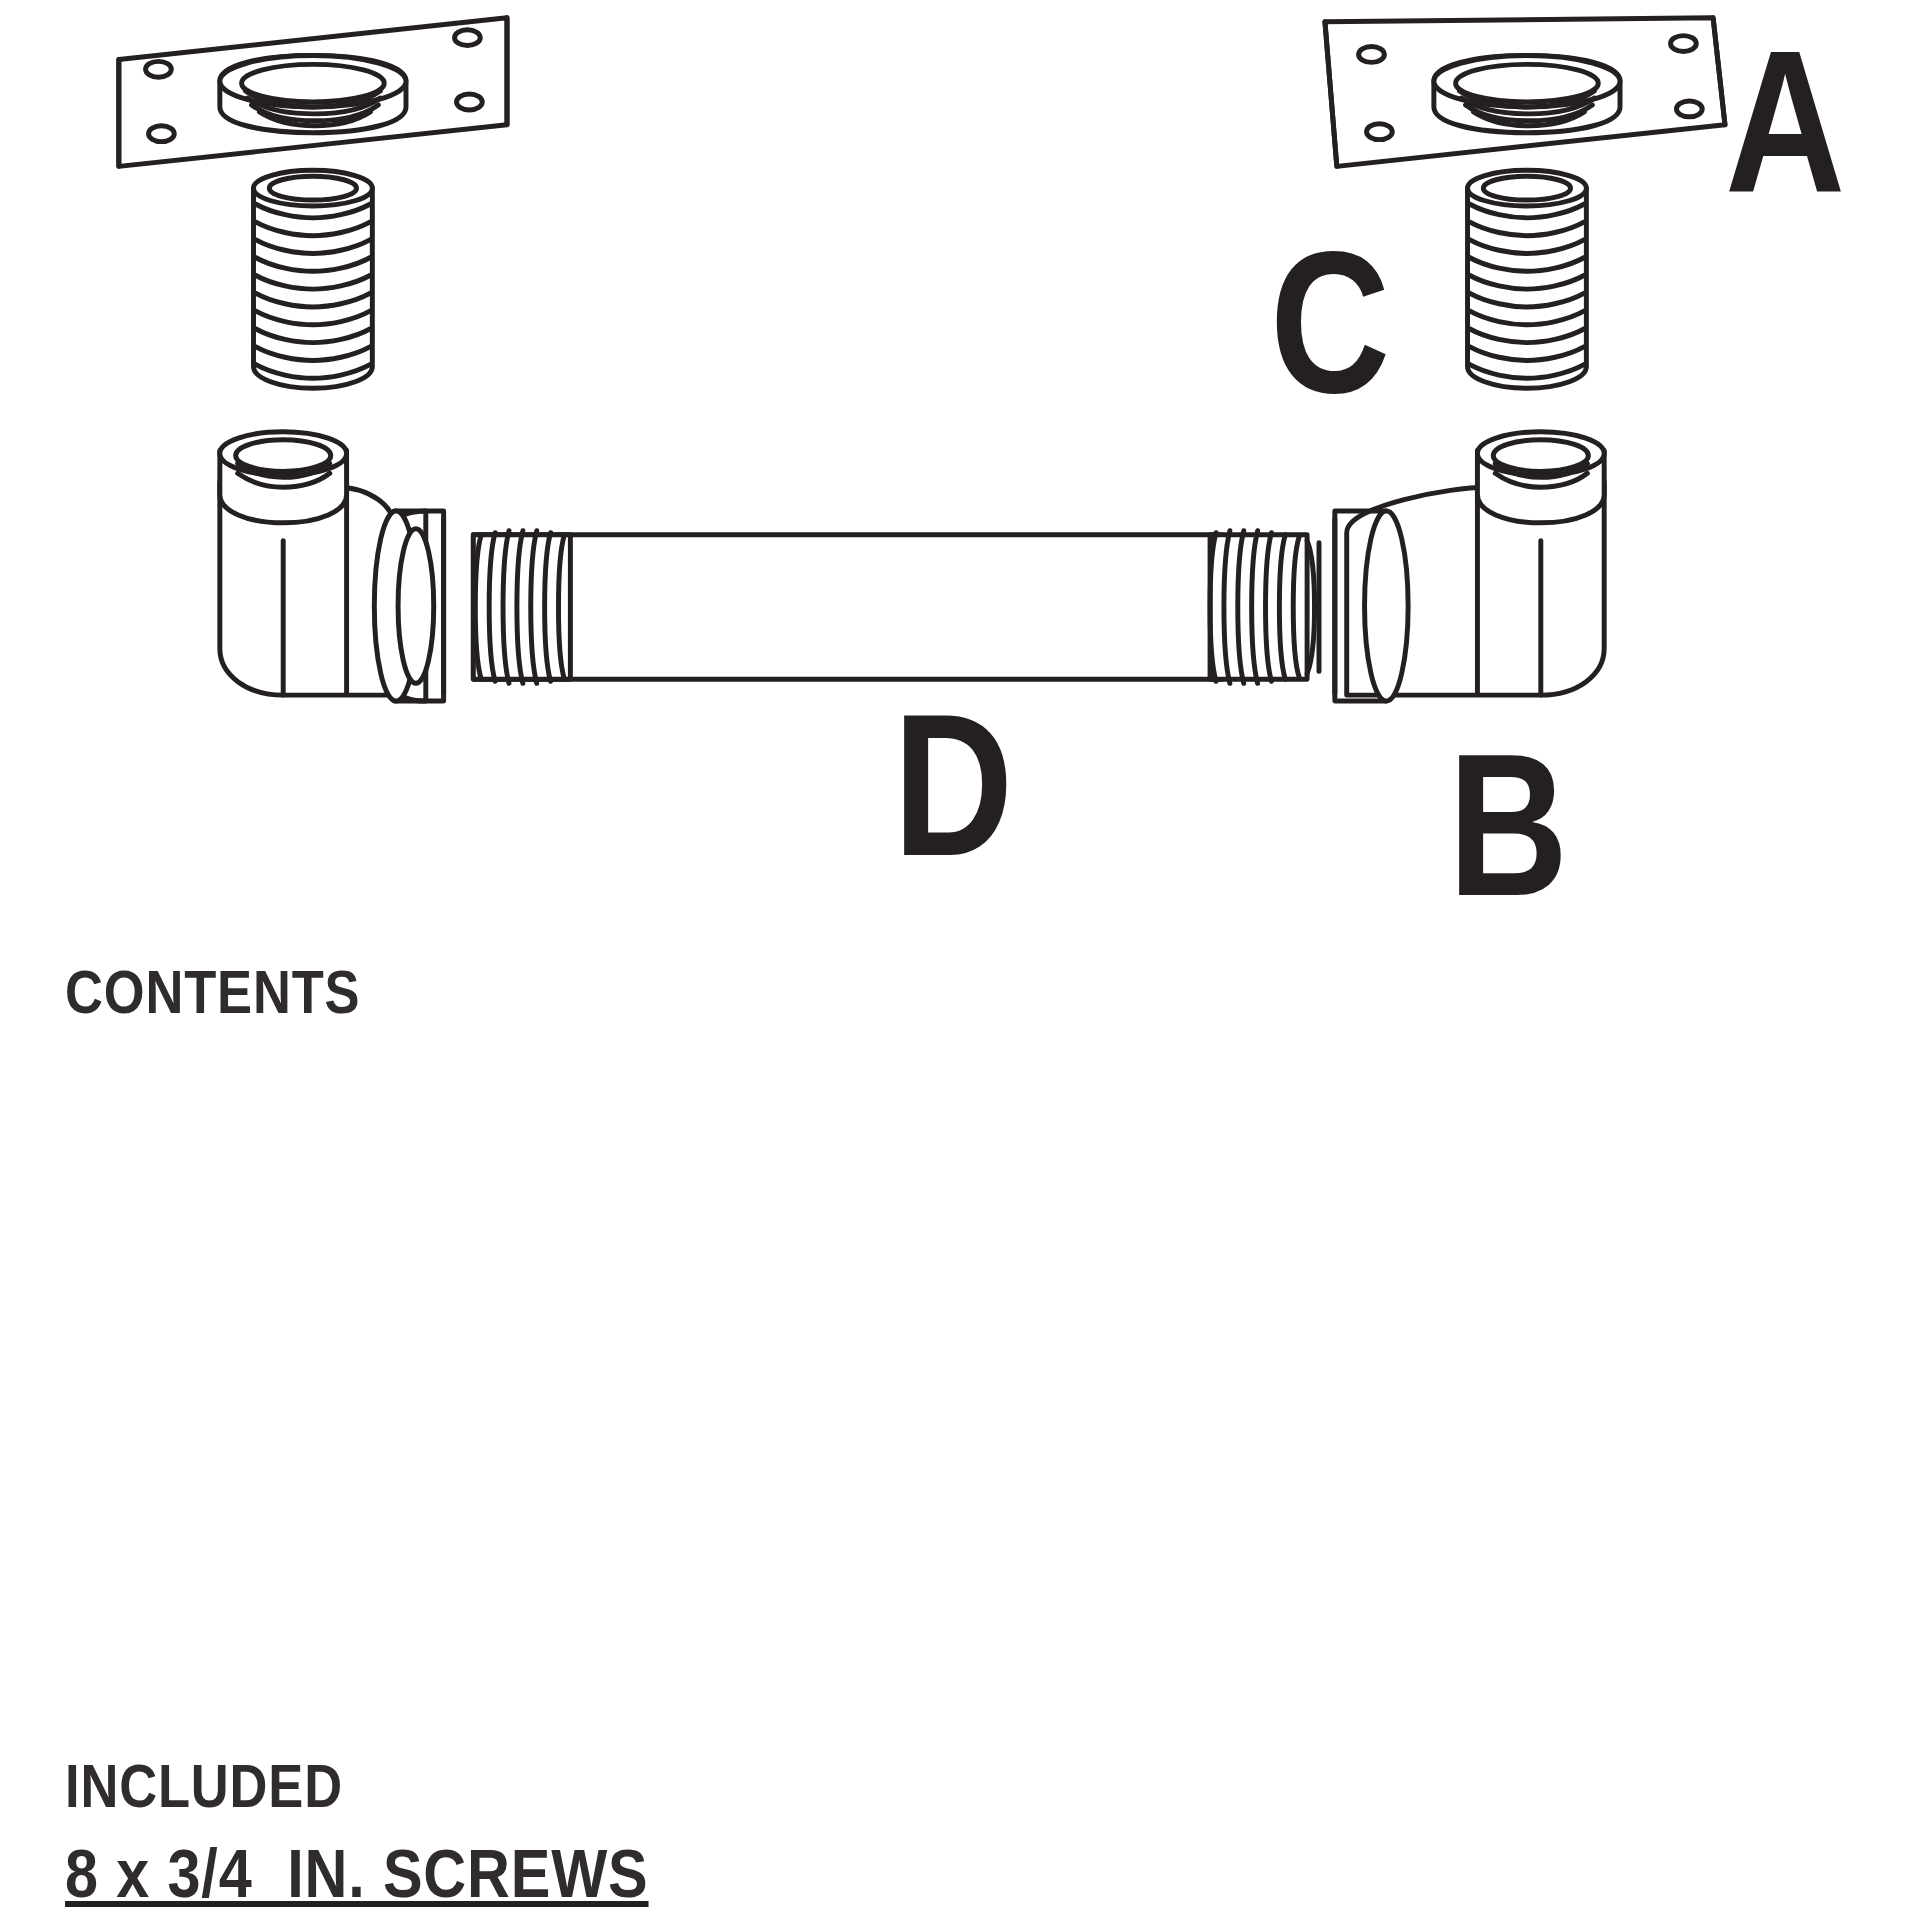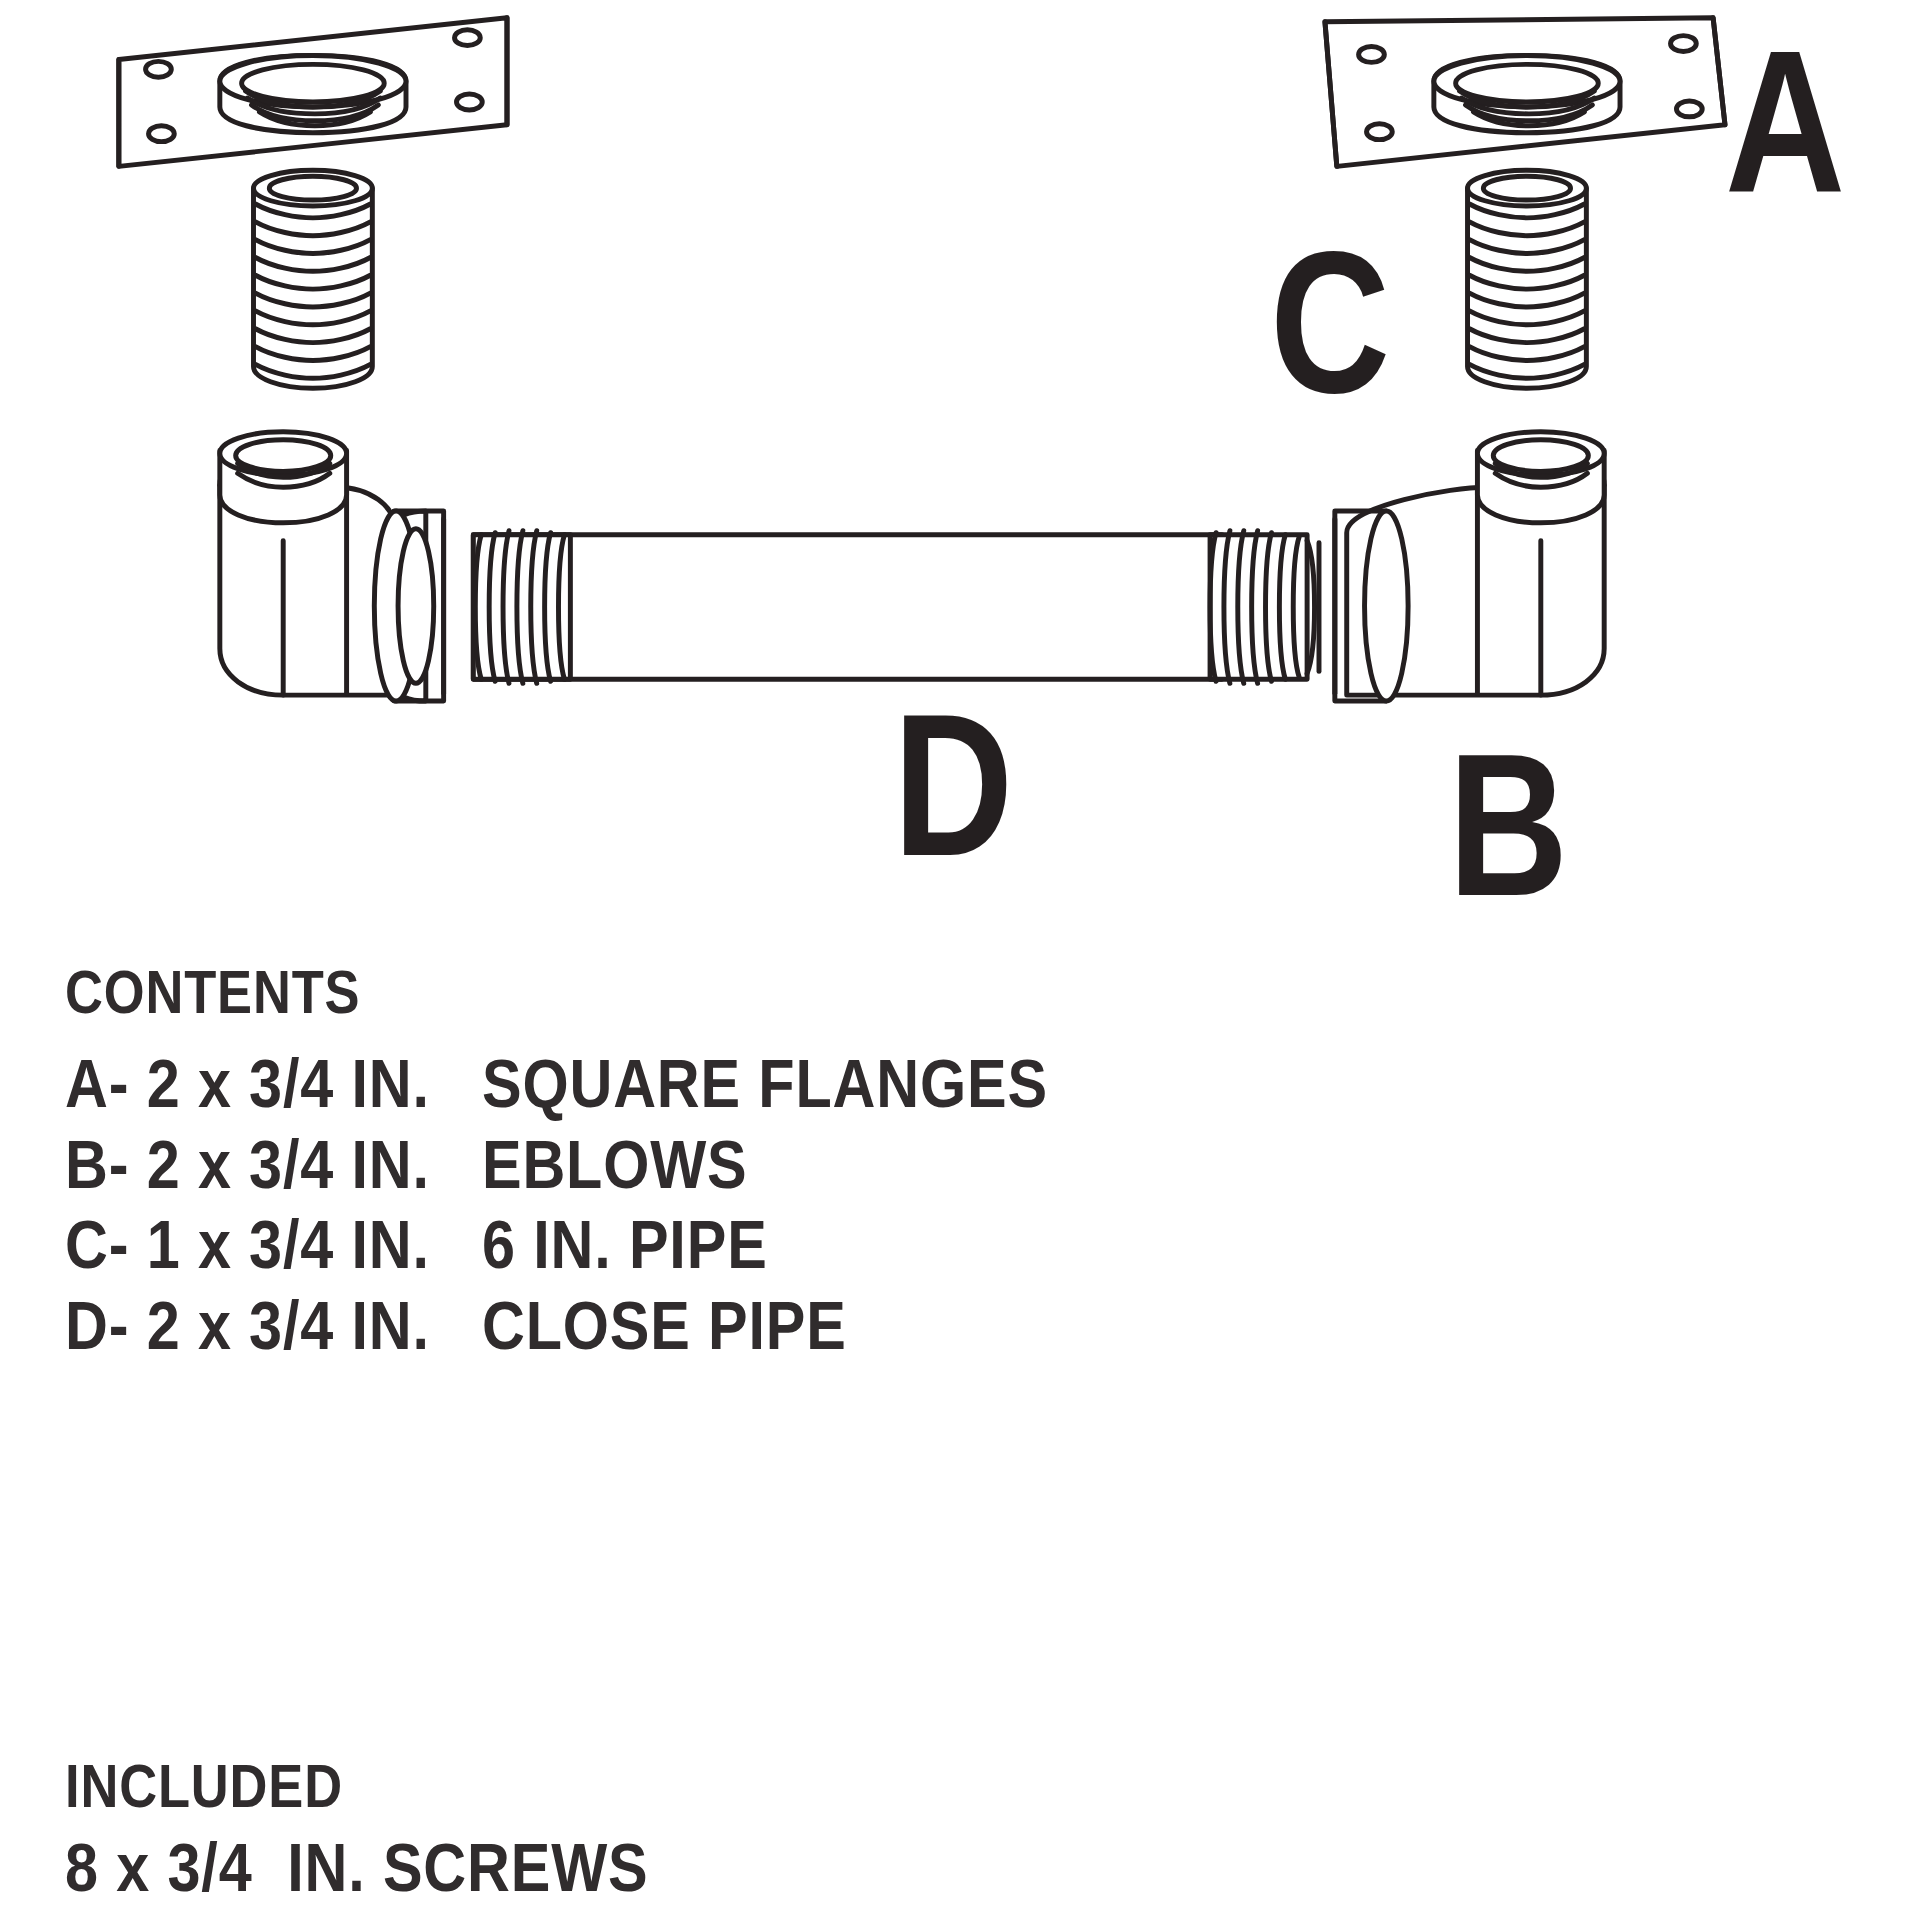--- a/index.html
+++ b/index.html
@@ -60,21 +60,21 @@
     line-height: 1.17;
     letter-spacing: 1px;
     color: #302c2d;
     transform: scaleX(0.86);
     transform-origin: left top;
     white-space: pre;
   }
   #contents-block { top: 960px; }
   #contents-list { margin-top: 20px; }
   #included-block { top: 1754px; }
-  #included-list { margin-top: 10px; }
+  #included-list { margin-top: 16px; text-decoration: underline; }
 </style>
 </head>
 <body>
 
 <svg id="diagram-canvas" viewBox="0 0 1946 1946" xmlns="http://www.w3.org/2000/svg">
   <g fill="none" stroke="#241f20" stroke-width="5" stroke-linejoin="round" stroke-linecap="round">
 
     <g>
       <path d="M120 60 L512 18 L512 126 L120 168 Z" fill="#ffffff"></path>
       <path d="M120 60 L120 168"></path>
@@ -206,26 +206,20 @@
   </g>
 </svg>
 
 <div class="callout" id="callout-a">A</div>
 <div class="callout" id="callout-c">C</div>
 <div class="callout" id="callout-d">D</div>
 <div class="callout" id="callout-b">B</div>
 
 <div class="text-block" id="contents-block">
   <div class="heading">CONTENTS</div>
-  <div id="contents-list">
-    <div class="line">A- 2 x 3/4 IN.   SQUARE FLANGES</div>
-    <div class="line">B- 2 x 3/4 IN.   EBLOWS</div>
-    <div class="line">C- 1 x 3/4 IN.   6 IN. PIPE</div>
-    <div class="line">D- 2 x 3/4 IN.   CLOSE PIPE</div>
-  </div>
 </div>
 
 <div class="text-block" id="included-block">
   <div class="heading">INCLUDED</div>
   <div id="included-list">
     <div class="line">8 x 3/4  IN. SCREWS</div>
   </div>
 </div>
 
 

